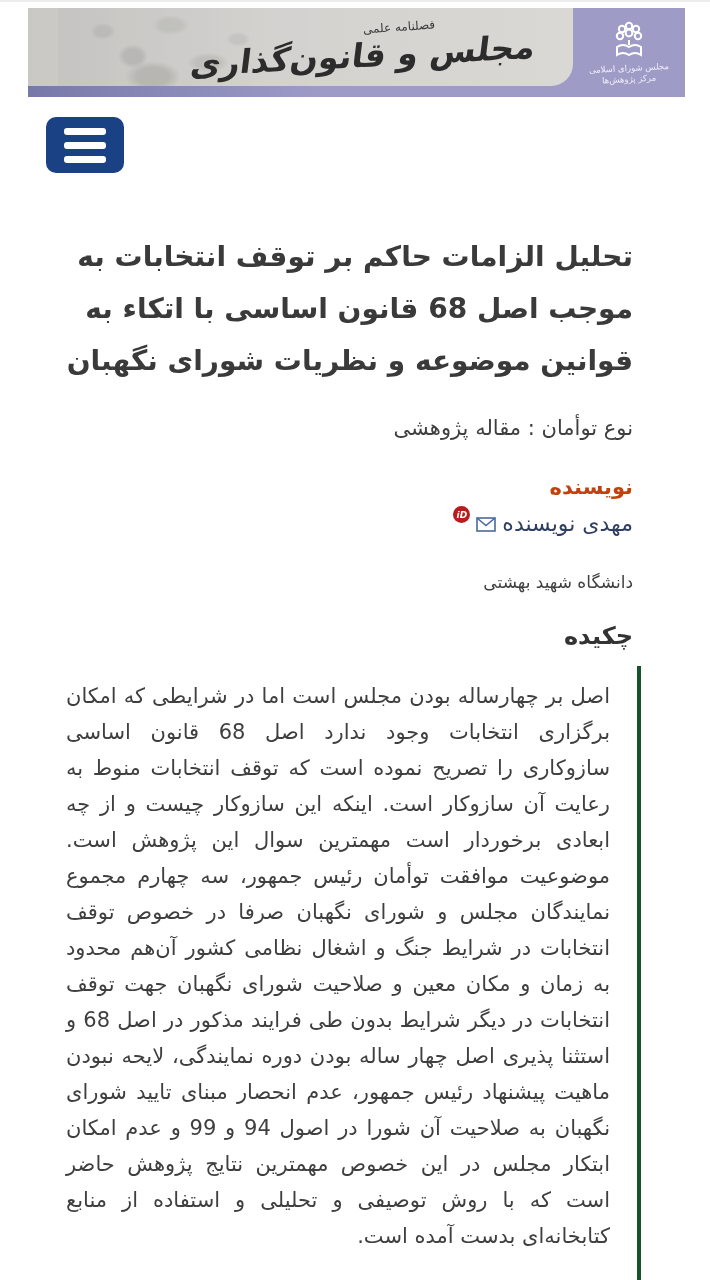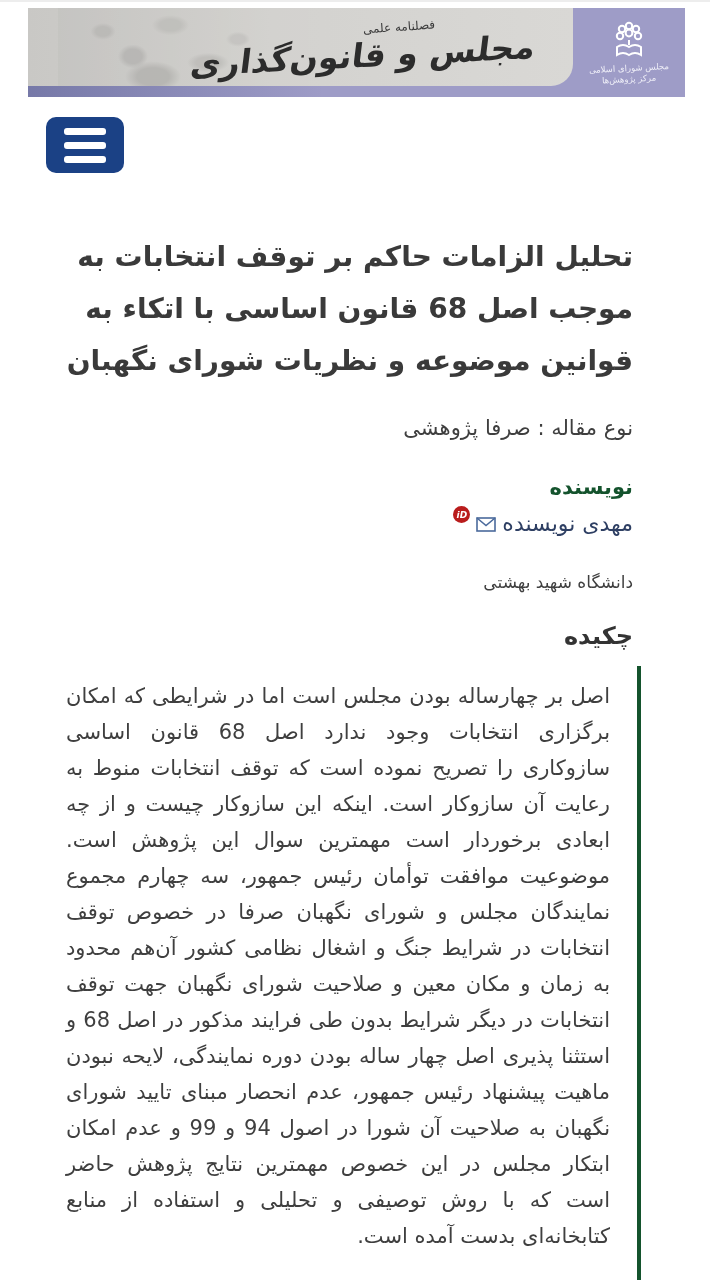--- a/index.html
+++ b/index.html
@@ -64,21 +64,21 @@
   .menu-bar { width:42px; height:7px; background:#ffffff; border-radius:3px; }
 
   
   .content { position:absolute; top:173px; left:0; width:671px; padding:0 38px;
     direction:rtl; color:#3f3f3f; }
   .article-title {
     margin-top:58px; font-size:28px; font-weight:bold; color:#3a3a3a;
     line-height:52px; text-align:right;
   }
   .article-type { margin-top:26px; font-size:21px; line-height:30px; }
-  .authors-label { margin-top:32px; font-size:21px; font-weight:bold; color:#14532d; }
+  .authors-label { margin-top:32px; font-size:21px; font-weight:bold; color:#c2410c; }
   .author-row { margin-top:12px; display:flex; align-items:center; gap:6px;
     direction:rtl; }
   .author-name { font-size:22px; color:#2e3f63; text-decoration:none; cursor:pointer; }
   .email-link { display:inline-flex; cursor:pointer; margin-top:2px; }
   .orcid-badge {
     width:17px; height:17px; border-radius:50%; background:#b91c1c; color:#fff;
     font-size:9px; font-weight:bold; display:inline-flex; align-items:center;
     justify-content:center; transform:translateY(-9px); cursor:pointer;
     font-style:italic;
   }
@@ -128,21 +128,21 @@
 
 <button class="menu-btn" aria-label="menu">
   <span class="menu-bar"></span>
   <span class="menu-bar"></span>
   <span class="menu-bar"></span>
 </button>
 
 <main class="content">
   <h1 class="article-title">تحلیل الزامات حاکم بر توقف انتخابات به موجب اصل 68 قانون اساسی با اتکاء به قوانین موضوعه و نظریات شورای نگهبان</h1>
 
-  <div class="article-type">نوع مقاله : صرفا پژوهشی</div>
+  <div class="article-type">نوع توأمان : مقاله پژوهشی</div>
 
   <div class="authors-label">نویسنده</div>
 
   <div class="author-row">
     <a class="author-name">مهدی نویسنده</a>
     <span class="email-link">
       <svg width="20" height="15" viewBox="0 0 20 15" fill="none" stroke="#4a6a9c" stroke-width="1.6">
         <rect x="1" y="1" width="18" height="13"></rect>
         <path d="M1 1 L10 8.5 L19 1"></path>
       </svg>

